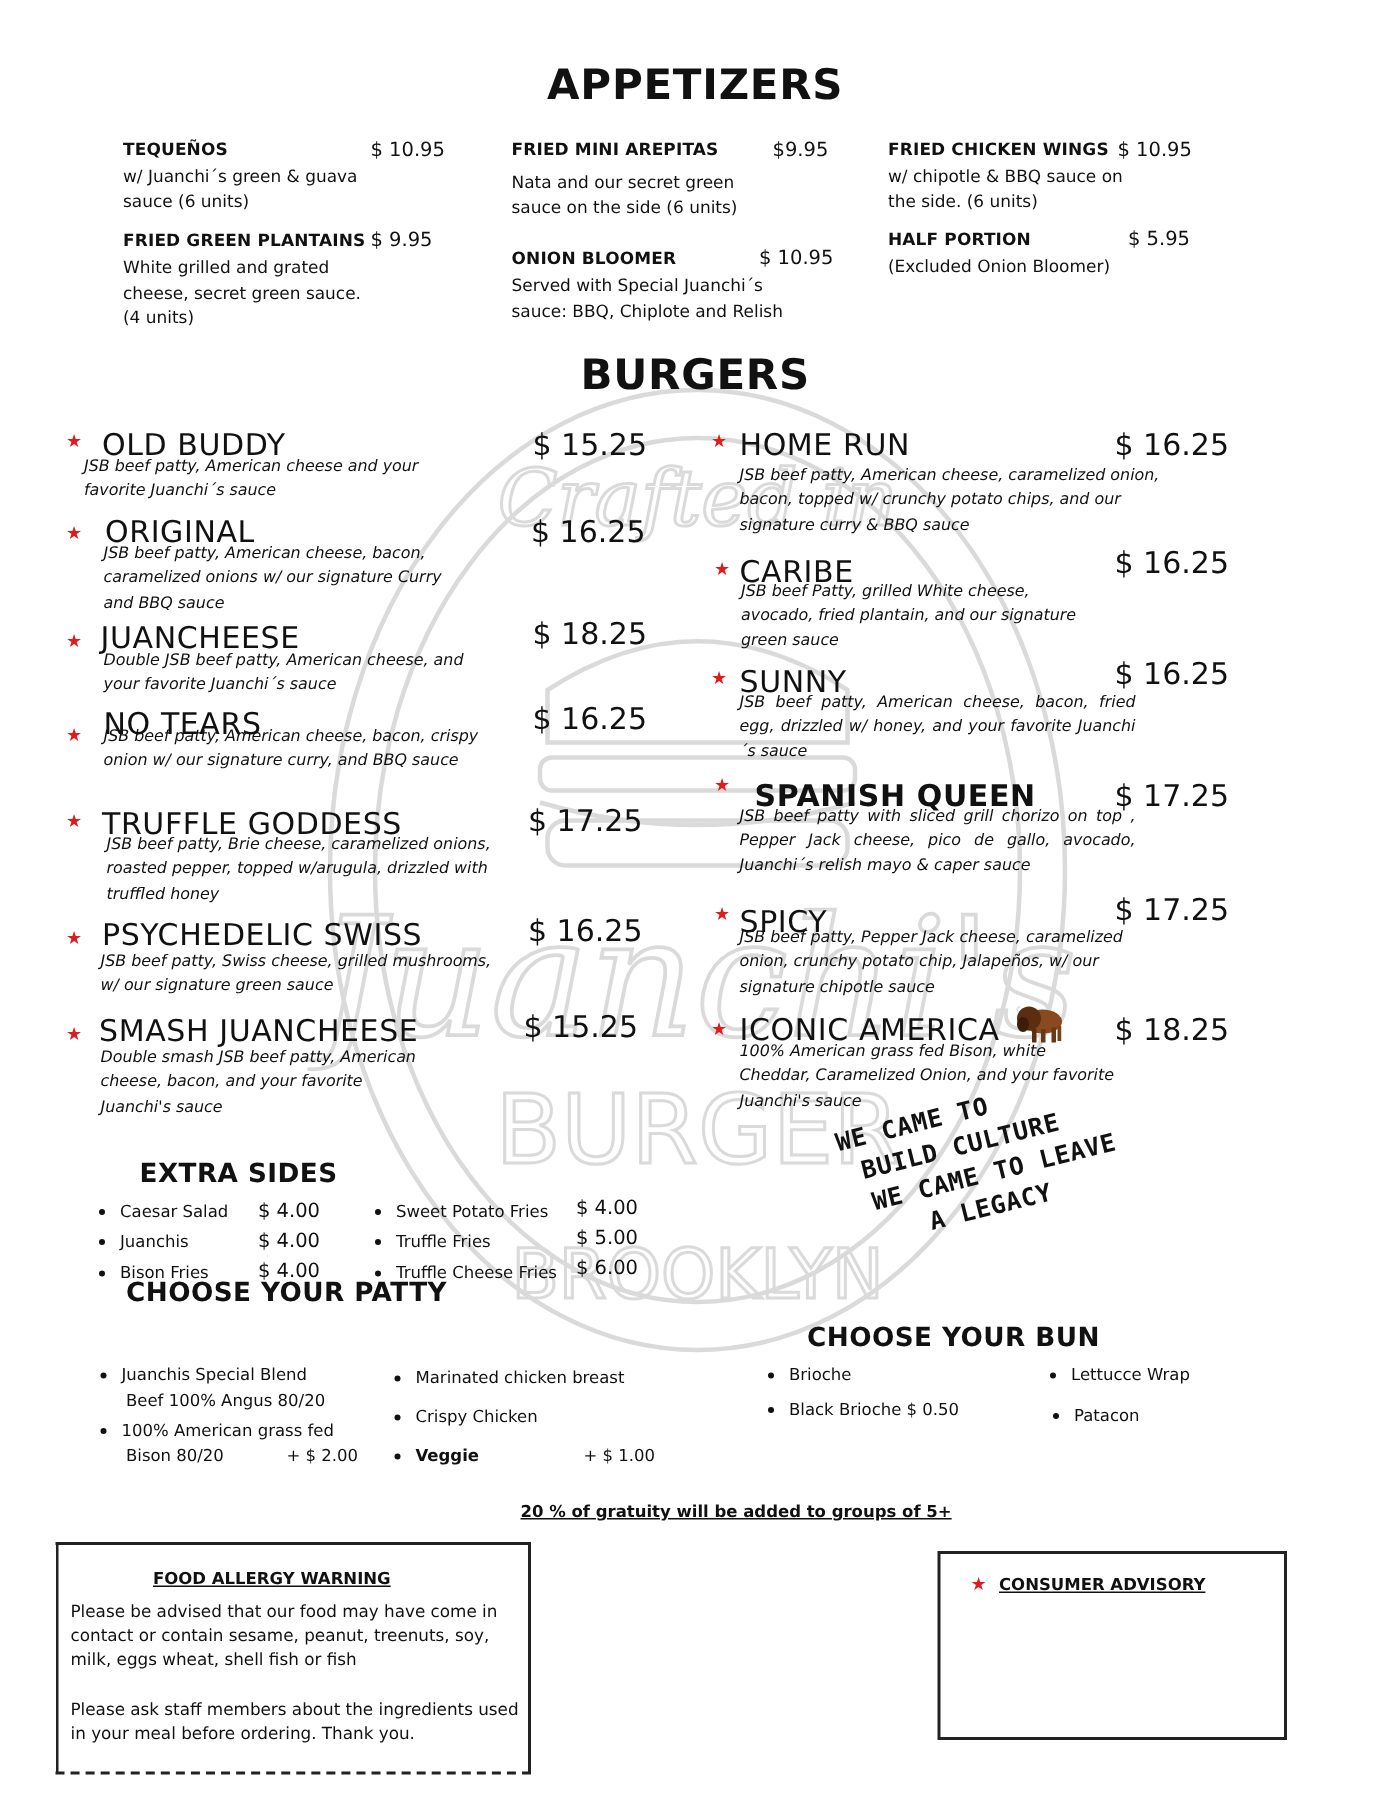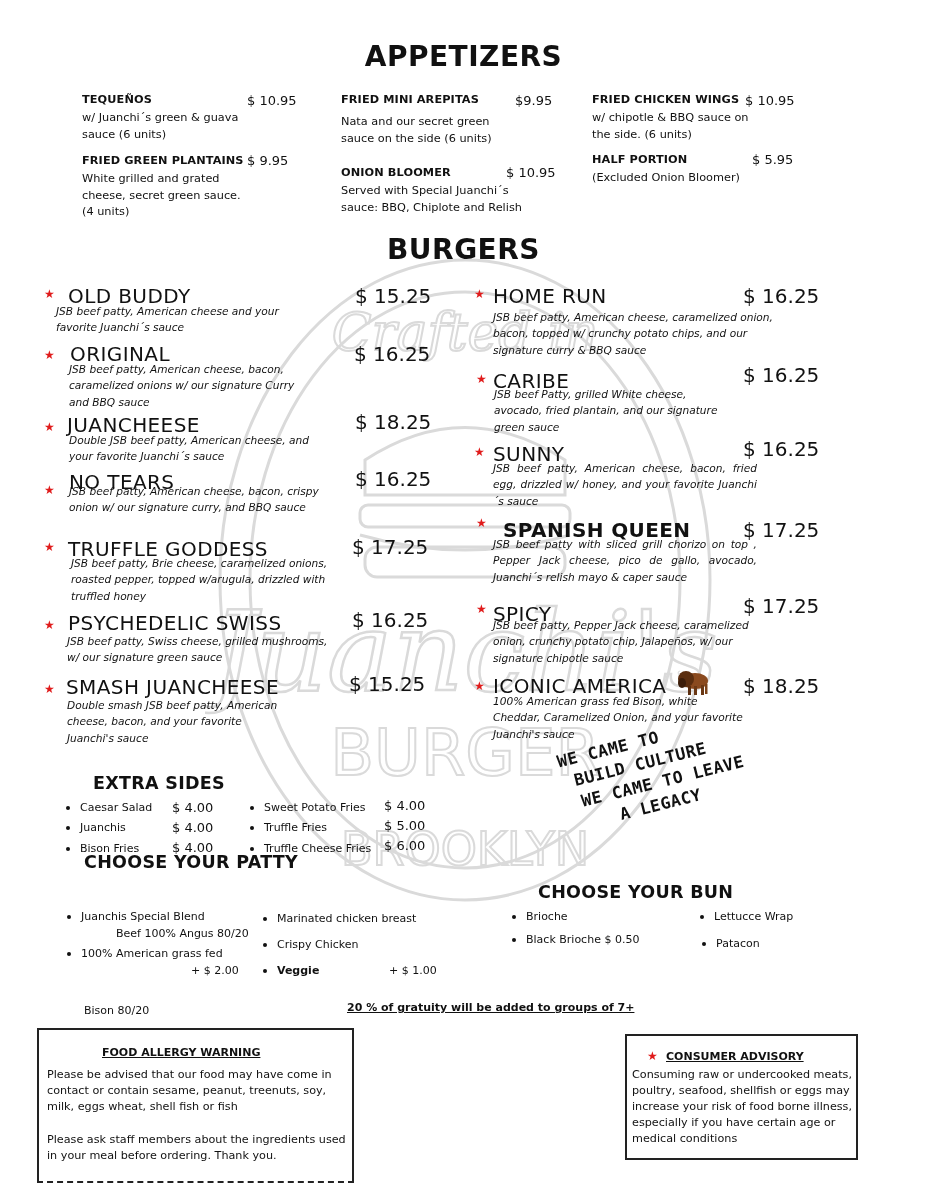--- a/index.html
+++ b/index.html
@@ -191,44 +191,43 @@
 <div class="motto">
   <div style="padding-left:0px;">WE CAME TO</div>
   <div style="padding-left:12px;">BUILD CULTURE</div>
   <div style="padding-left:14px;">WE CAME TO LEAVE</div>
   <div style="padding-left:48px;">A LEGACY</div>
 </div>
 
 <div class="sub-h abs" style="left:84px; top:852px;">CHOOSE YOUR PATTY</div>
 <div class="abs" style="left:67px; top:910px; width:380px; height:75px;">
   <div class="li abs" style="left:0;top:0;"><span class="dot"></span><span>Juanchis Special Blend</span></div>
-  <div class="li abs" style="left:17px;top:17px;margin-left:32px;">Beef 100% Angus 80/20</div>
+  <div class="li abs" style="left:17px;top:17px;">Beef 100% Angus 80/20</div>
   <div class="li abs" style="left:0;top:37px;"><span class="dot"></span><span>100%  American grass fed</span></div>
-  <div class="li abs" style="left:17px;top:54px;margin-top:40px;">Bison 80/20</div>
+  <div class="li abs" style="left:17px;top:54px;">Bison 80/20</div>
   <div class="li abs" style="left:124px;top:54px;">+ $ 2.00</div>
 
   <div class="li abs" style="left:196px;top:2px;"><span class="dot"></span><span>Marinated chicken breast</span></div>
   <div class="li abs" style="left:196px;top:28px;"><span class="dot"></span><span>Crispy Chicken</span></div>
   <div class="li abs" style="left:196px;top:54px;font-weight:bold;"><span class="dot"></span><span>Veggie</span></div>
   <div class="li abs" style="left:322px;top:54px;">+ $ 1.00</div>
 </div>
 
 <div class="sub-h abs" style="left:538px; top:882px;">CHOOSE YOUR BUN</div>
 <div class="abs" style="left:512px; top:910px; width:320px; height:45px;">
   <div class="li abs" style="left:0;top:0;"><span class="dot"></span><span>Brioche</span></div>
   <div class="li abs" style="left:0;top:23px;"><span class="dot"></span><span>Black Brioche</span> <span>$ 0.50</span></div>
   <div class="li abs" style="left:188px;top:0;"><span class="dot"></span><span>Lettucce Wrap</span></div>
   <div class="li abs" style="left:190px;top:27px;"><span class="dot"></span><span>Patacon</span></div>
 </div>
 
-<div class="grat abs" style="left:347px; top:1001px;">20 % of gratuity will be added to groups of 7+</div>
+<div class="grat abs" style="left:347px; top:1001px;">20 % of gratuity will be added to groups of 5+</div>
 
 <div class="box" style="left:37px; top:1028px; width:317px; height:155px; border-bottom-style: dashed;">
   <div class="box-title abs" style="left:63px; top:16px;">FOOD ALLERGY WARNING</div>
   <div class="box-text abs" style="left:8px; top:102px; width:305px;">Please ask staff members about the ingredients used in your meal before ordering. Thank you.</div>
   <div class="box-text abs" style="left:8px; top:37px; width:300px;">Please be advised that our food may have come in contact or contain sesame, peanut, treenuts, soy, milk, eggs wheat, shell fish or fish</div>
 </div>
 
 <div class="box" style="left:625px; top:1034px; width:233px; height:126px;">
   <span class="star abs" style="left:20px; top:13px;">★</span>
   <div class="box-title abs" style="left:39px; top:14px;">CONSUMER ADVISORY</div>
-  <div class="box-text abs" style="left:5px; top:31px; width:225px;">Consuming raw or undercooked meats, poultry, seafood, shellfish or eggs may increase your risk of food borne illness, especially if you have certain age or medical conditions</div>
 </div>
 
 </body></html>

